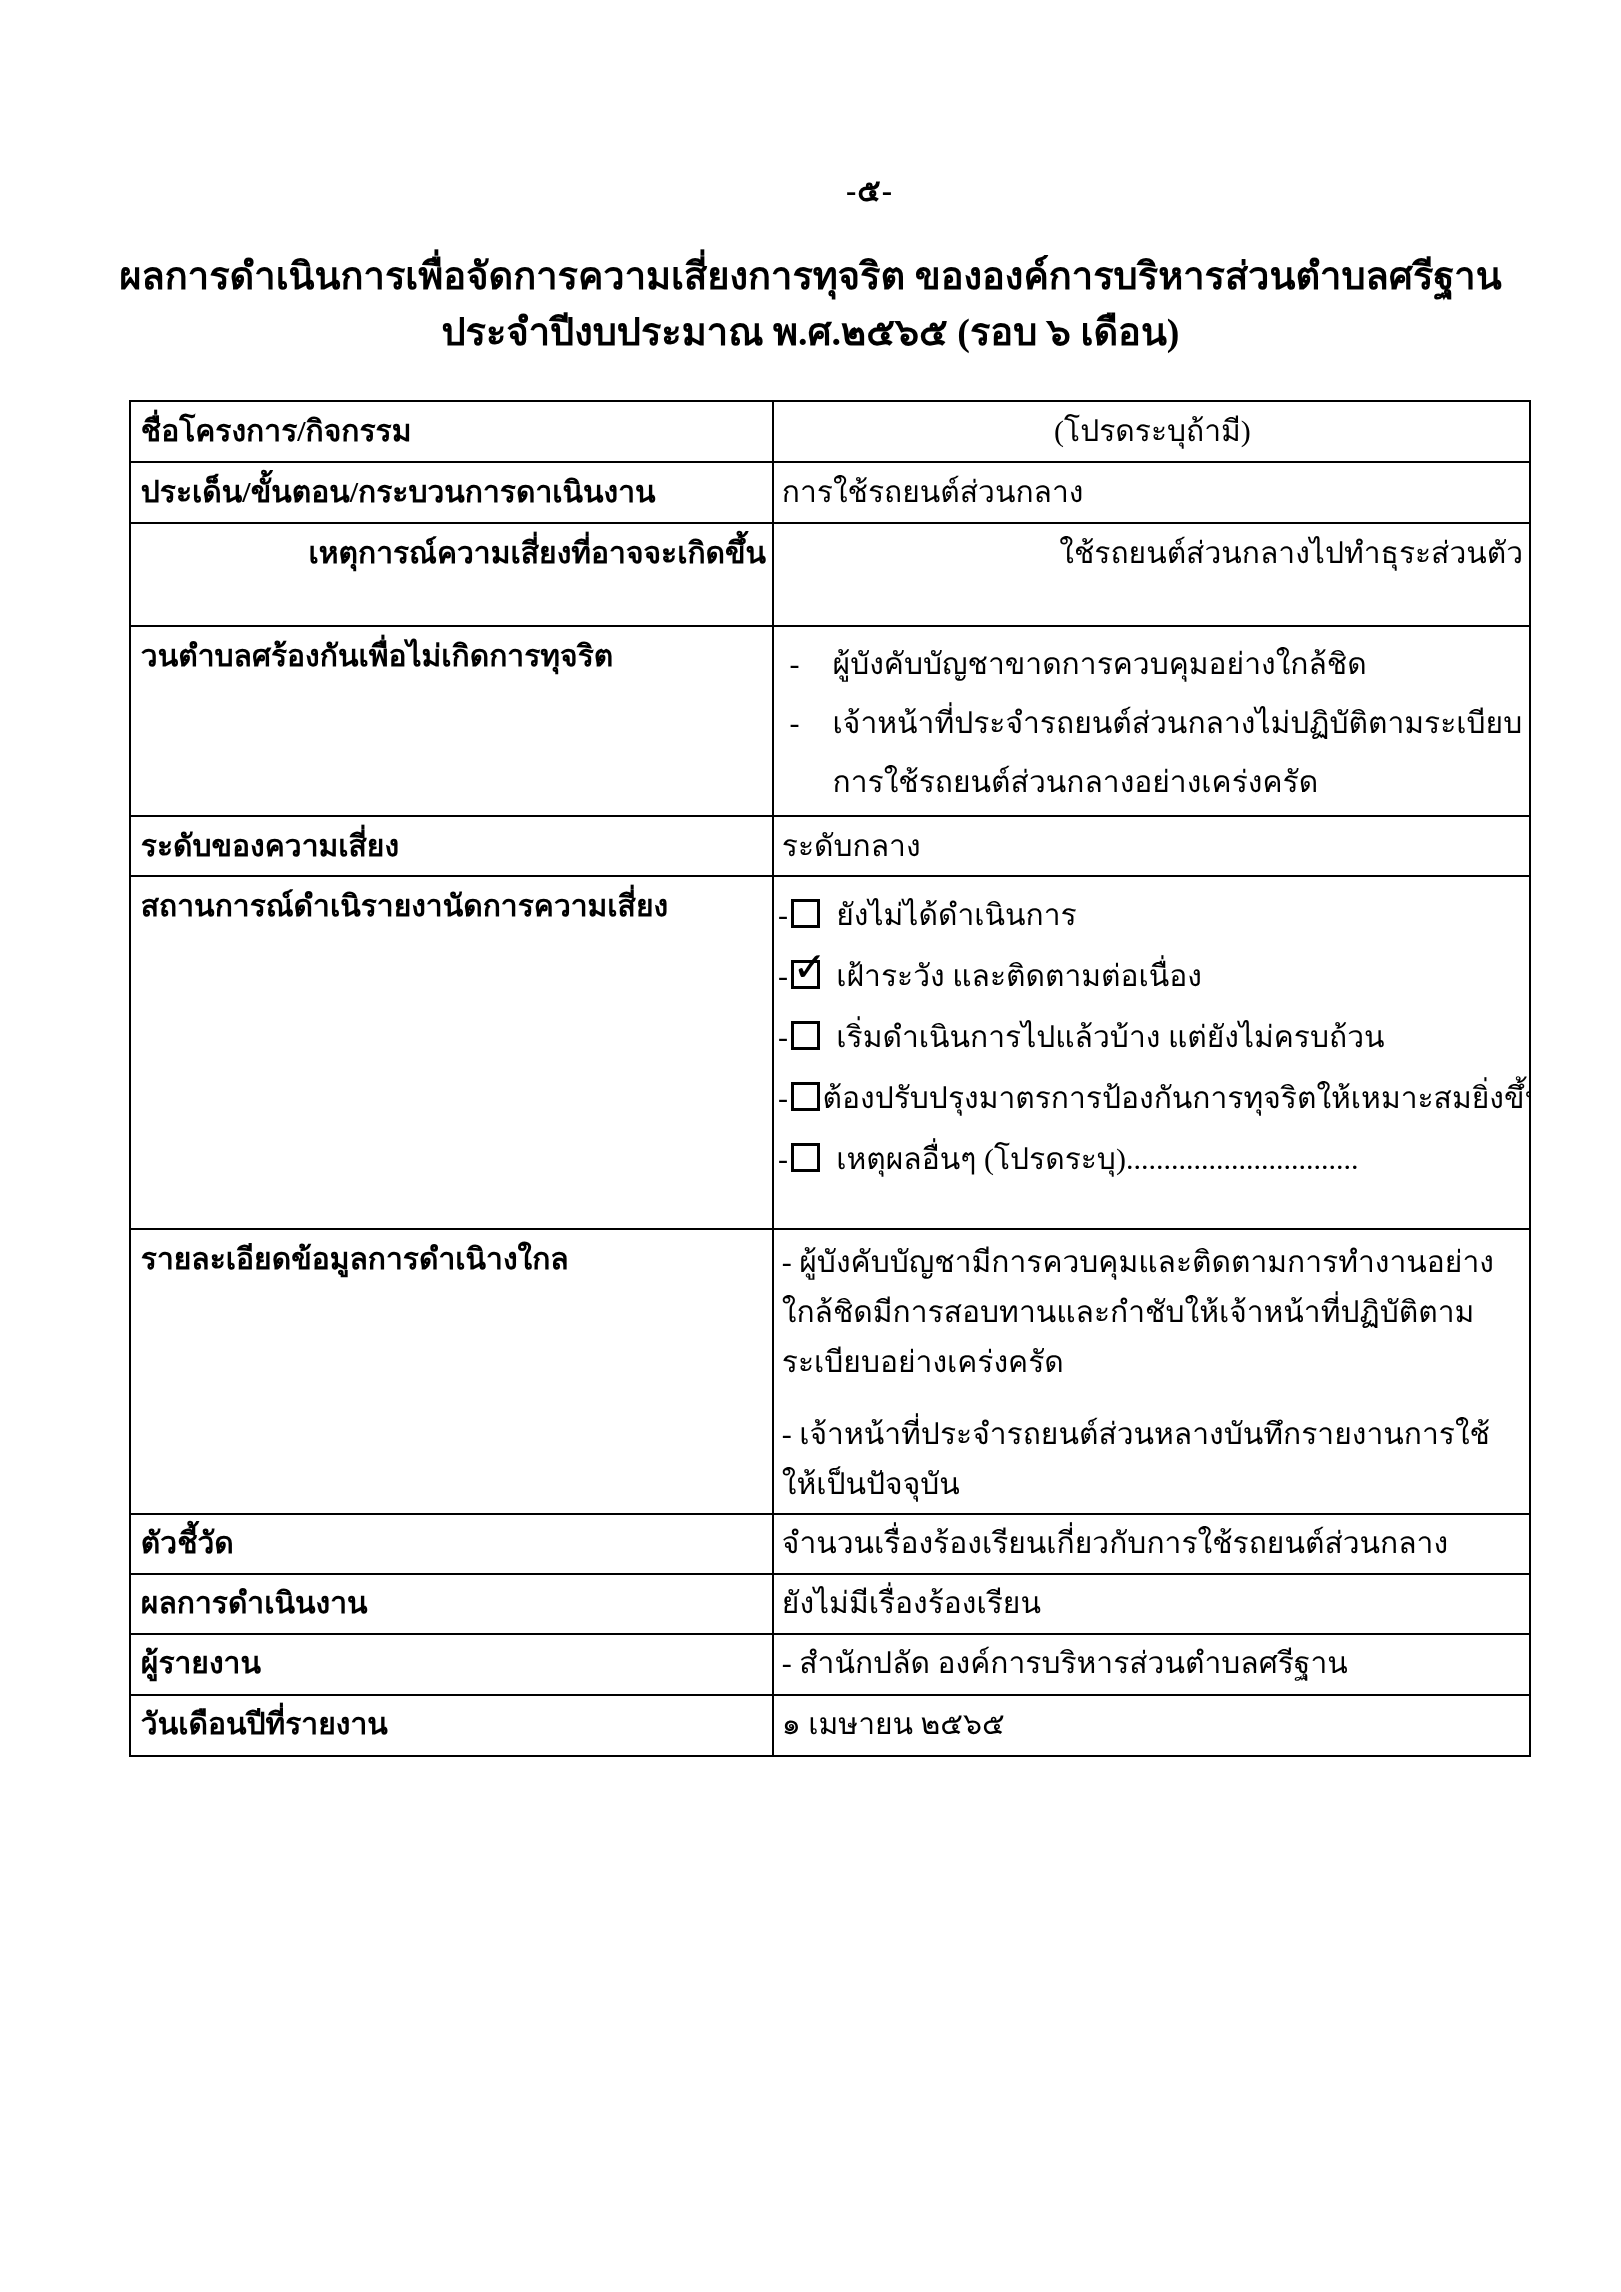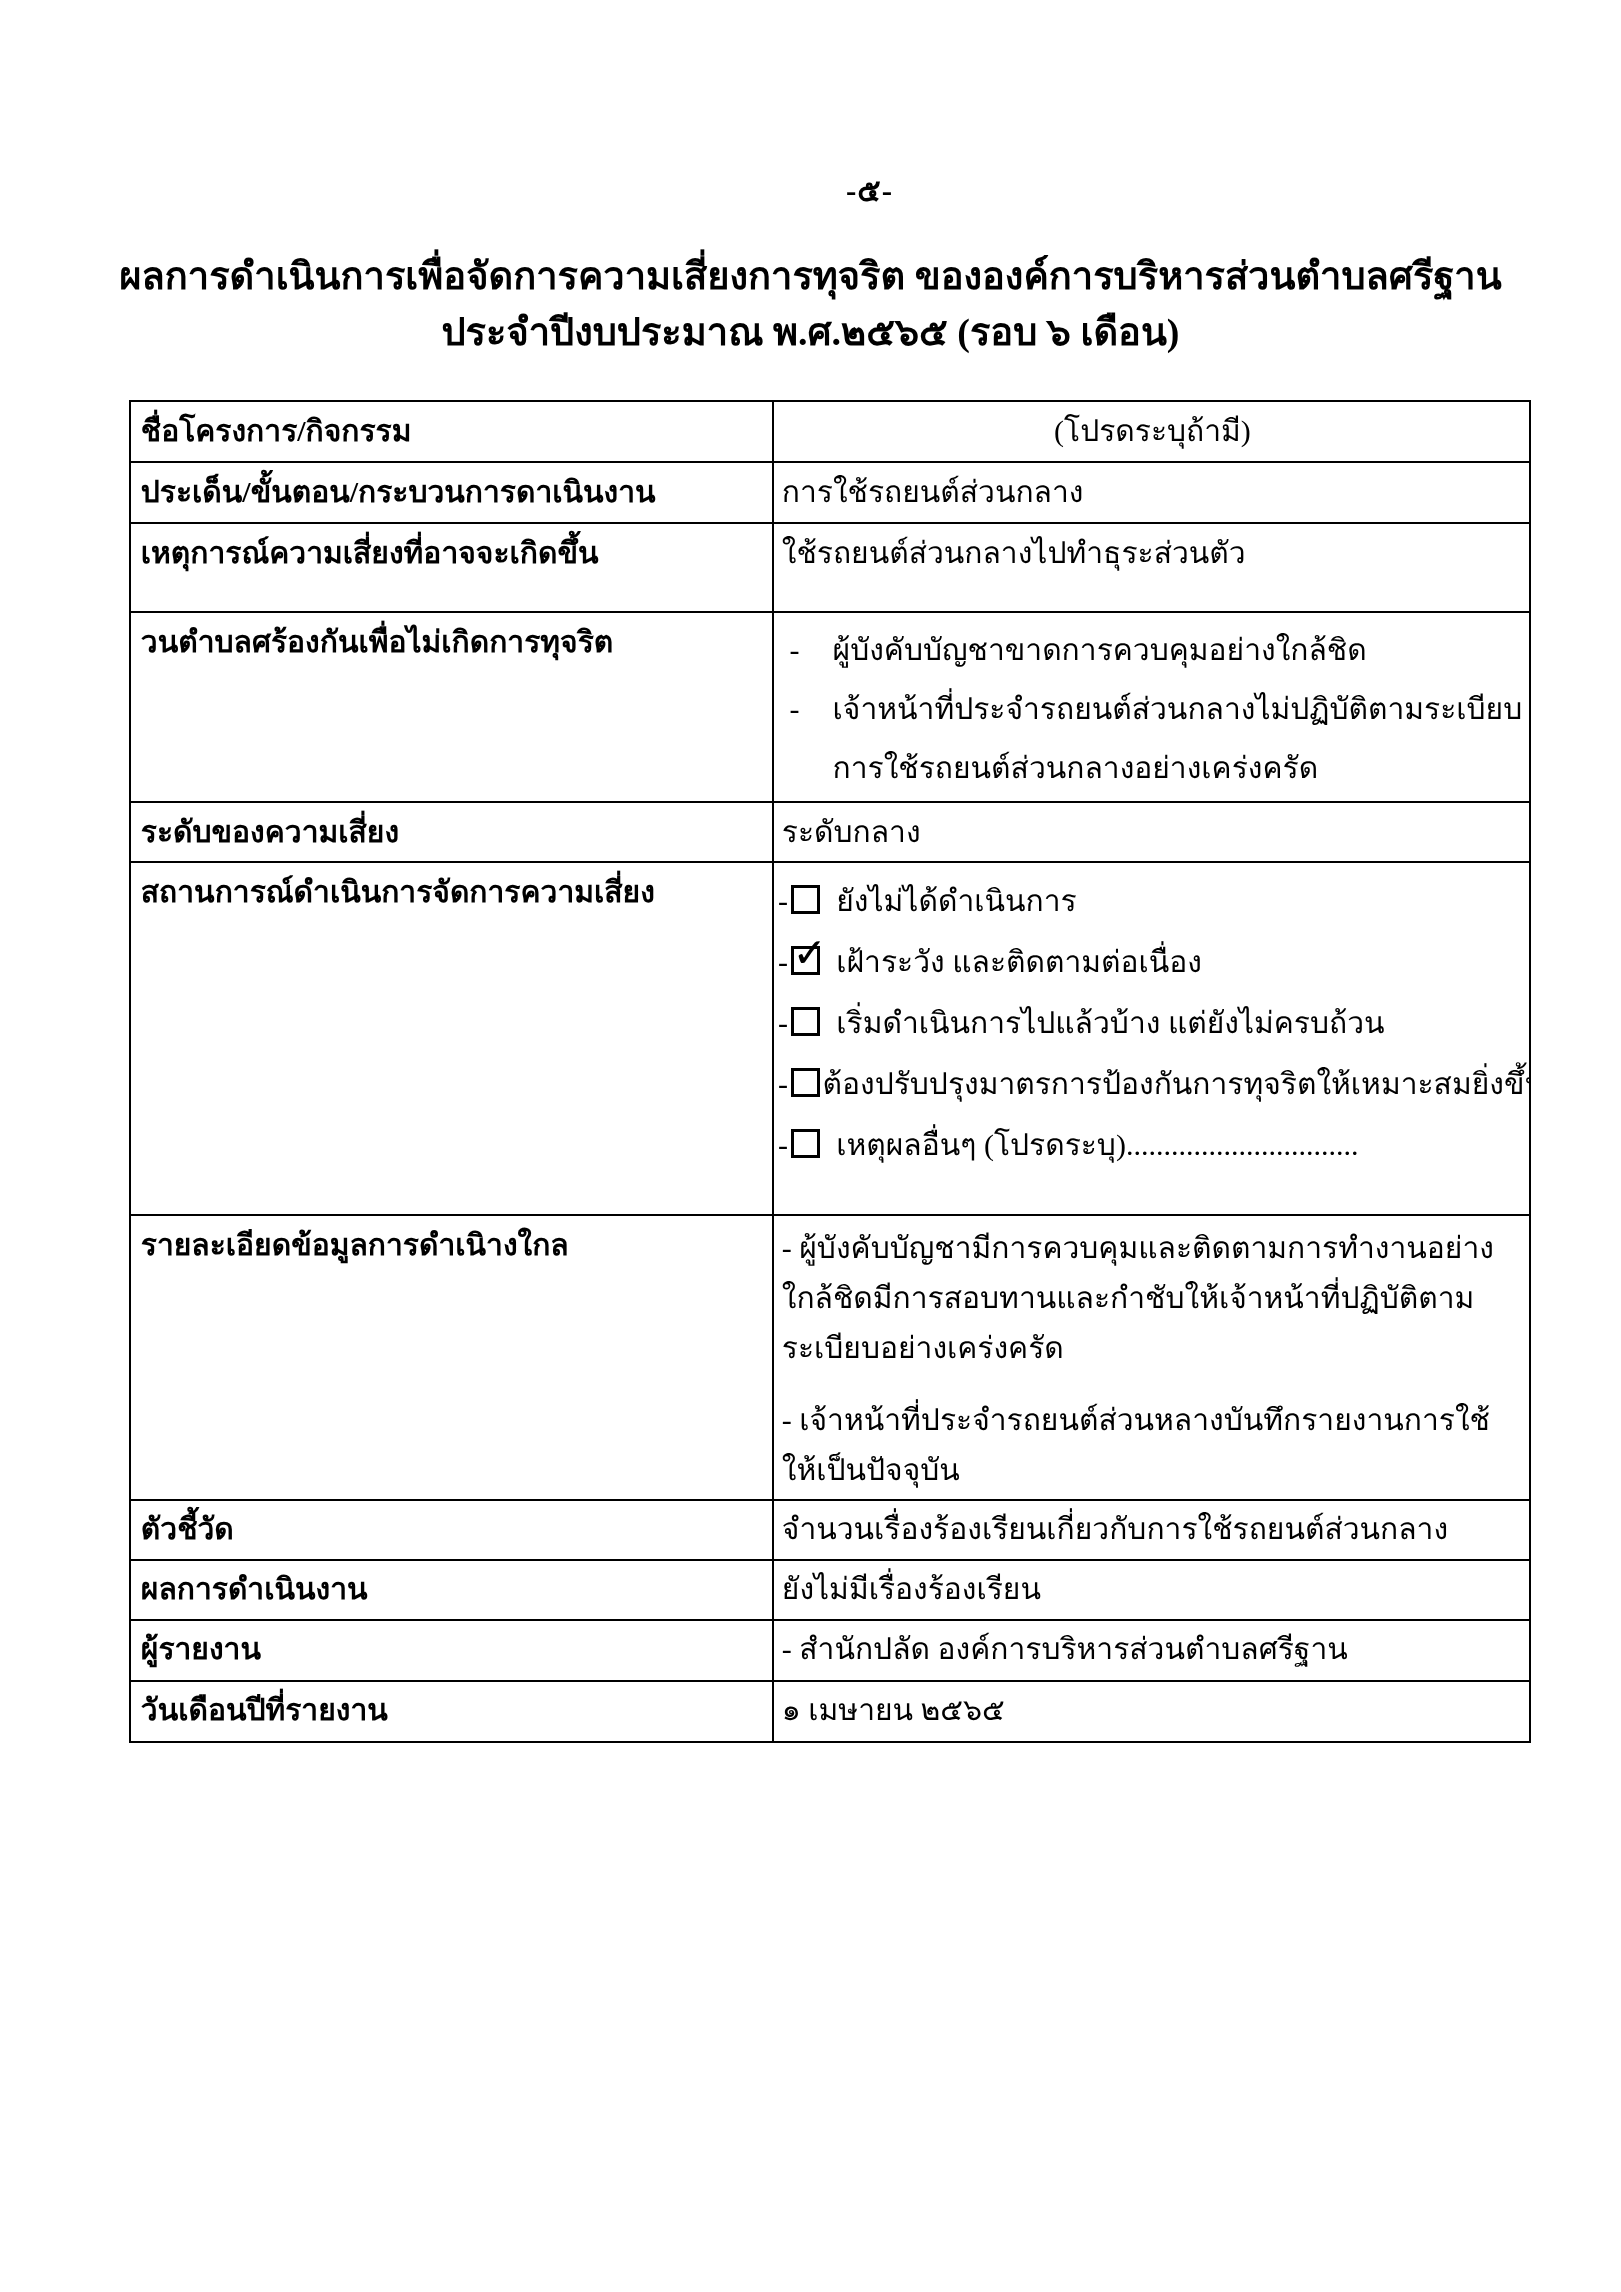--- a/index.html
+++ b/index.html
@@ -32,21 +32,21 @@
     border:2px solid #000;
     vertical-align:top;
     font-size:30px;
     line-height:43px;
     padding:6.9px 5.9px 3.9px 9.8px;
     overflow:hidden;
   }
   td.label{font-weight:bold;margin-left:40px;}
   td.value{padding-left:7.8px;}
   td.center{text-align:center;}
-  tr.rh62{height:61px;} tr.rh61{height:60px;} tr.rh91{height:89px;}
+  tr.rh62{height:61px;} tr.rh61{height:60px;} tr.rh91{height:103px;text-align:right;}
   tr.rh181{height:177px;} tr.rh360{height:353px;} tr.rh240{height:235px;}
 
   
   .bullet{display:flex;line-height:59px;align-items:flex-start;padding-left:7.8px;}
   .bullet-dash{flex:none;width:43px;}
   .bullet-text{flex:1;}
 
   
   .opt{display:flex;align-items:center;height:61px;padding-left:0;}
   .opt-dash{flex:none;width:12.7px;margin-left:-3.9px;}
@@ -116,21 +116,21 @@
         </div>
       </td>
     </tr>
 
     <tr class="rh61">
       <td class="label">ระดับของความเสี่ยง</td>
       <td class="value">ระดับกลาง</td>
     </tr>
 
     <tr class="rh360">
-      <td class="label">สถานการณ์ดำเนินการจัดการความเสี่ยง</td>
+      <td class="label">สถานการณ์ดำเนิรายงานัดการความเสี่ยง</td>
       <td class="value">
 
         <div class="opt">
           <span class="opt-dash">-</span>
           <span class="cbox"></span>
           <span class="opt-label">ยังไม่ได้ดำเนินการ</span>
         </div>
 
         <div class="opt">
           <span class="opt-dash">-</span>

